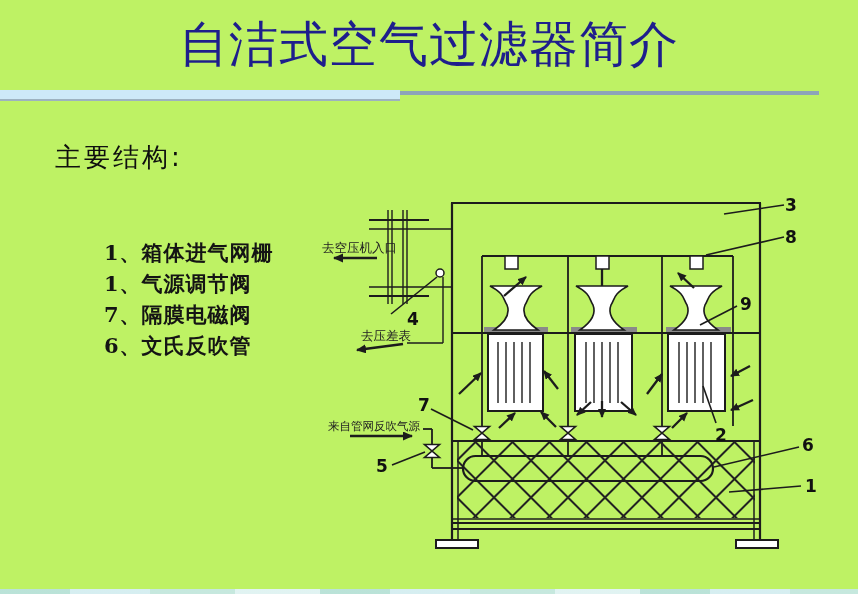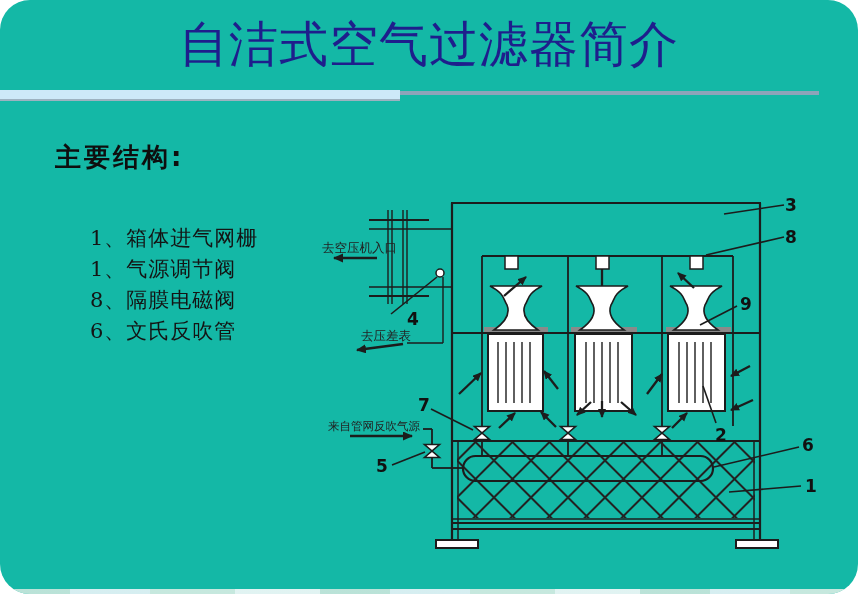--- a/index.html
+++ b/index.html
@@ -1,33 +1,33 @@
 <!DOCTYPE html>
 <html style="--title-ink: #1e1e8c; --bar-fill: #cde9f8; --bar-edge: #9db2c0; --rule-line: #8da4b9; --ink: #1c1c1c; --plate-gray: #8a8a8a; --footer-tint: #e9f6f1;"><head>
 <meta charset="utf-8">
 <style>
   :root{
     --title-ink:#1e1e8c; --bar-fill:#cde9f8; --bar-edge:#9db2c0;
     --rule-line:#8da4b9; --ink:#1c1c1c; --plate-gray:#8a8a8a; --footer-tint:#e9f6f1;
   }
   html,body{margin:0;padding:0;background:#fff;}
-  .slide{position:relative;width:858px;height:594px;background:#14b8a6;overflow:hidden;
-         font-family:"DejaVu Sans",sans-serif;border-radius:30px;}
+  .slide{position:relative;width:858px;height:594px;background:#bef264;overflow:hidden;
+         font-family:"DejaVu Sans",sans-serif;}
   .title{position:absolute;top:12px;left:0;right:0;text-align:center;
          font-family:"DejaVu Serif",serif;font-size:49px;font-weight:400;
          color:var(--title-ink);letter-spacing:1px;white-space:nowrap;}
   .bar-left{position:absolute;left:0;top:90px;width:400px;height:9px;
             background:var(--bar-fill);border-bottom:2px solid var(--bar-edge);}
   .rule-right{position:absolute;left:400px;top:91px;width:419px;height:4px;
               background:var(--rule-line);}
-  .section-heading{position:absolute;left:55px;top:140px;font-size:26px;font-weight:bold;
+  .section-heading{position:absolute;left:55px;top:140px;font-size:26px;font-weight:normal;
                    color:#0e0e0e;letter-spacing:3px;}
-  .structure-list{position:absolute;left:88px;top:221px;margin:2px;padding:0;list-style:none;
+  .structure-list{position:absolute;left:88px;top:221px;margin:16px;padding:0;list-style:none;
                   font-family:"DejaVu Serif",serif;font-size:21px;line-height:31px;color:#141414;
-                  letter-spacing:1px;white-space:nowrap;}
+                  letter-spacing:1px;white-space:nowrap;font-weight:bold;}
   svg.diagram{position:absolute;left:0;top:0;}
   .ln{stroke:var(--ink);fill:none;}
   .shape{stroke:var(--ink);fill:#ffffff;}
   .plate{fill:var(--plate-gray);stroke:none;}
   .num{font-family:"DejaVu Sans",sans-serif;font-size:17px;font-weight:bold;fill:#111;}
   .ann{font-family:"DejaVu Sans",sans-serif;font-size:12.5px;fill:#222;}
   .ann-s{font-family:"DejaVu Sans",sans-serif;font-size:11.5px;fill:#222;}
   .fl{stroke:var(--ink);stroke-width:2.3;fill:none;marker-end:url(#ah);}
   .ptr{stroke:var(--ink);stroke-width:1.6;fill:none;}
   .footer-strip{position:absolute;left:0;bottom:0;width:858px;height:5px;
@@ -43,21 +43,21 @@
 
   <div class="title">自洁式空气过滤器简介</div>
   <div class="bar-left"></div>
   <div class="rule-right"></div>
 
   <div class="section-heading">主要结构:</div>
 
   <ul class="structure-list">
     <li>1、箱体进气网栅</li>
     <li>1、气源调节阀</li>
-    <li>8、隔膜电磁阀</li>
+    <li>7、隔膜电磁阀</li>
     <li>6、文氏反吹管</li>
   </ul>
 
   <svg class="diagram" width="858" height="594" viewBox="0 0 858 594">
     <defs>
       <marker id="ah" markerUnits="userSpaceOnUse" markerWidth="12" markerHeight="12" refX="8" refY="4" orient="auto">
           <path d="M0,0 L9,4 L0,8 Z" fill="#1c1c1c"></path>
         </marker>
       <marker id="ah2" markerUnits="userSpaceOnUse" markerWidth="14" markerHeight="14" refX="9" refY="4.5" orient="auto">
           <path d="M0,0 L10,4.5 L0,9 Z" fill="#1c1c1c"></path>

